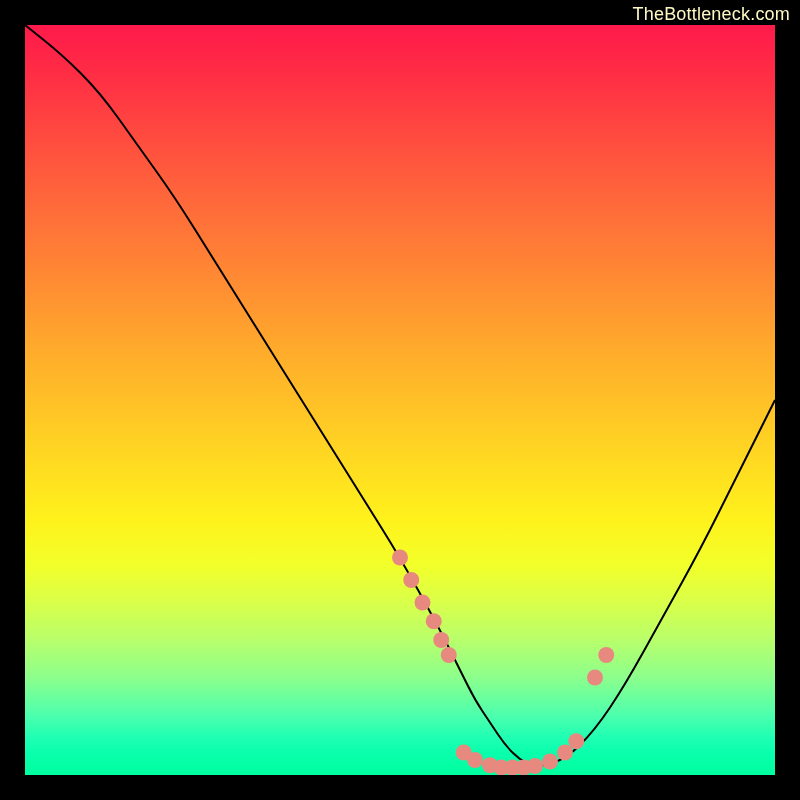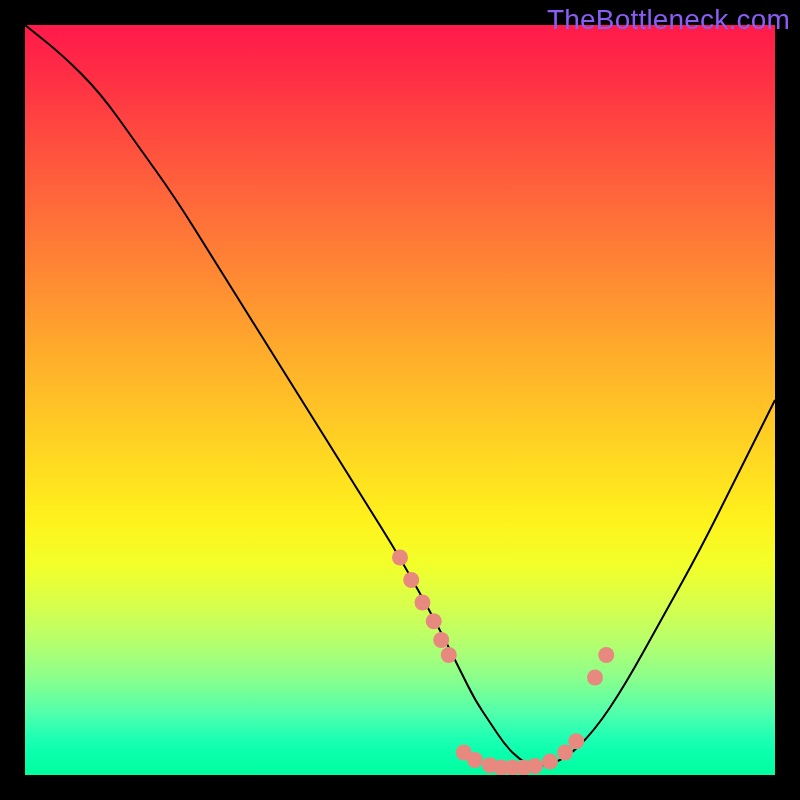--- a/index.html
+++ b/index.html
@@ -47,22 +47,22 @@
       #4dffad 92%,
       #1fffb3 95%,
       #0affad 97%,
       #00ff9e 100%
     );
   }
   .watermark {
     position: absolute;
     top: 4px;
     right: 10px;
-    color: #8b5cf6;
-    font-size: 28px;
+    color: #fef9c3;
+    font-size: 18px;
     font-weight: 500;
     letter-spacing: 0.2px;
     z-index: 100;
   }
   svg.curve {
     position: absolute;
     inset: 0;
     width: 750px;
     height: 750px;
     z-index: 10;

